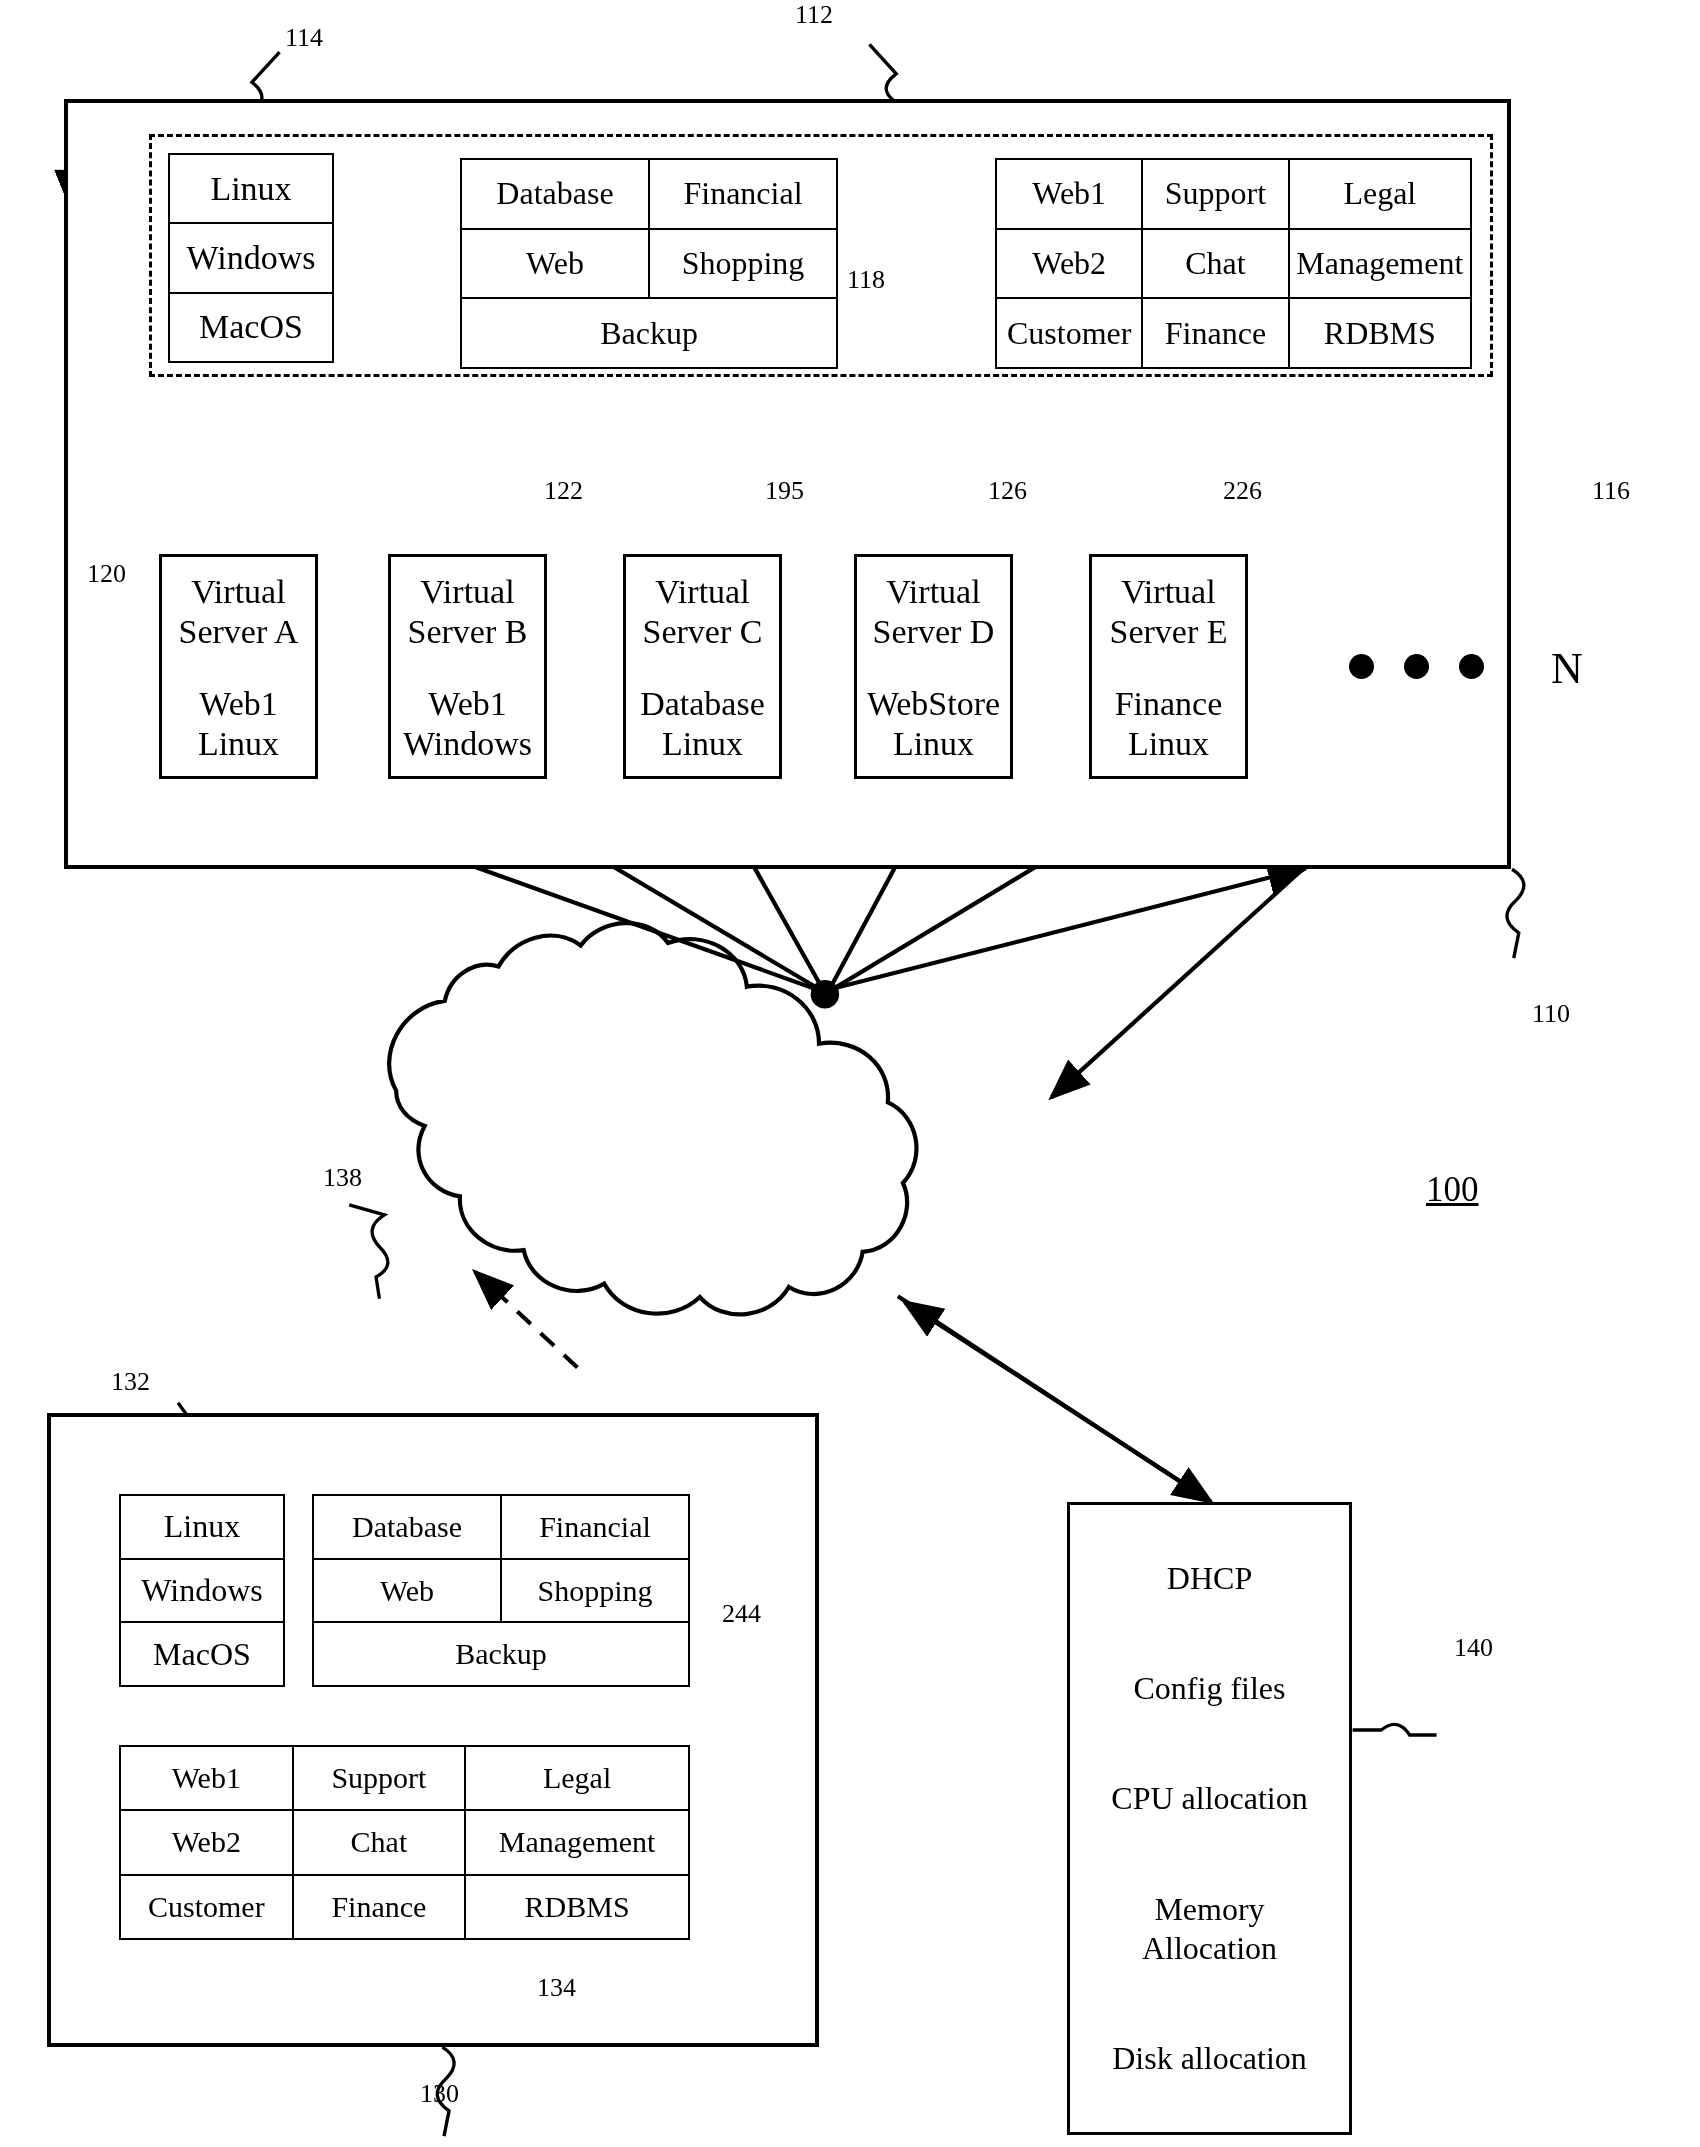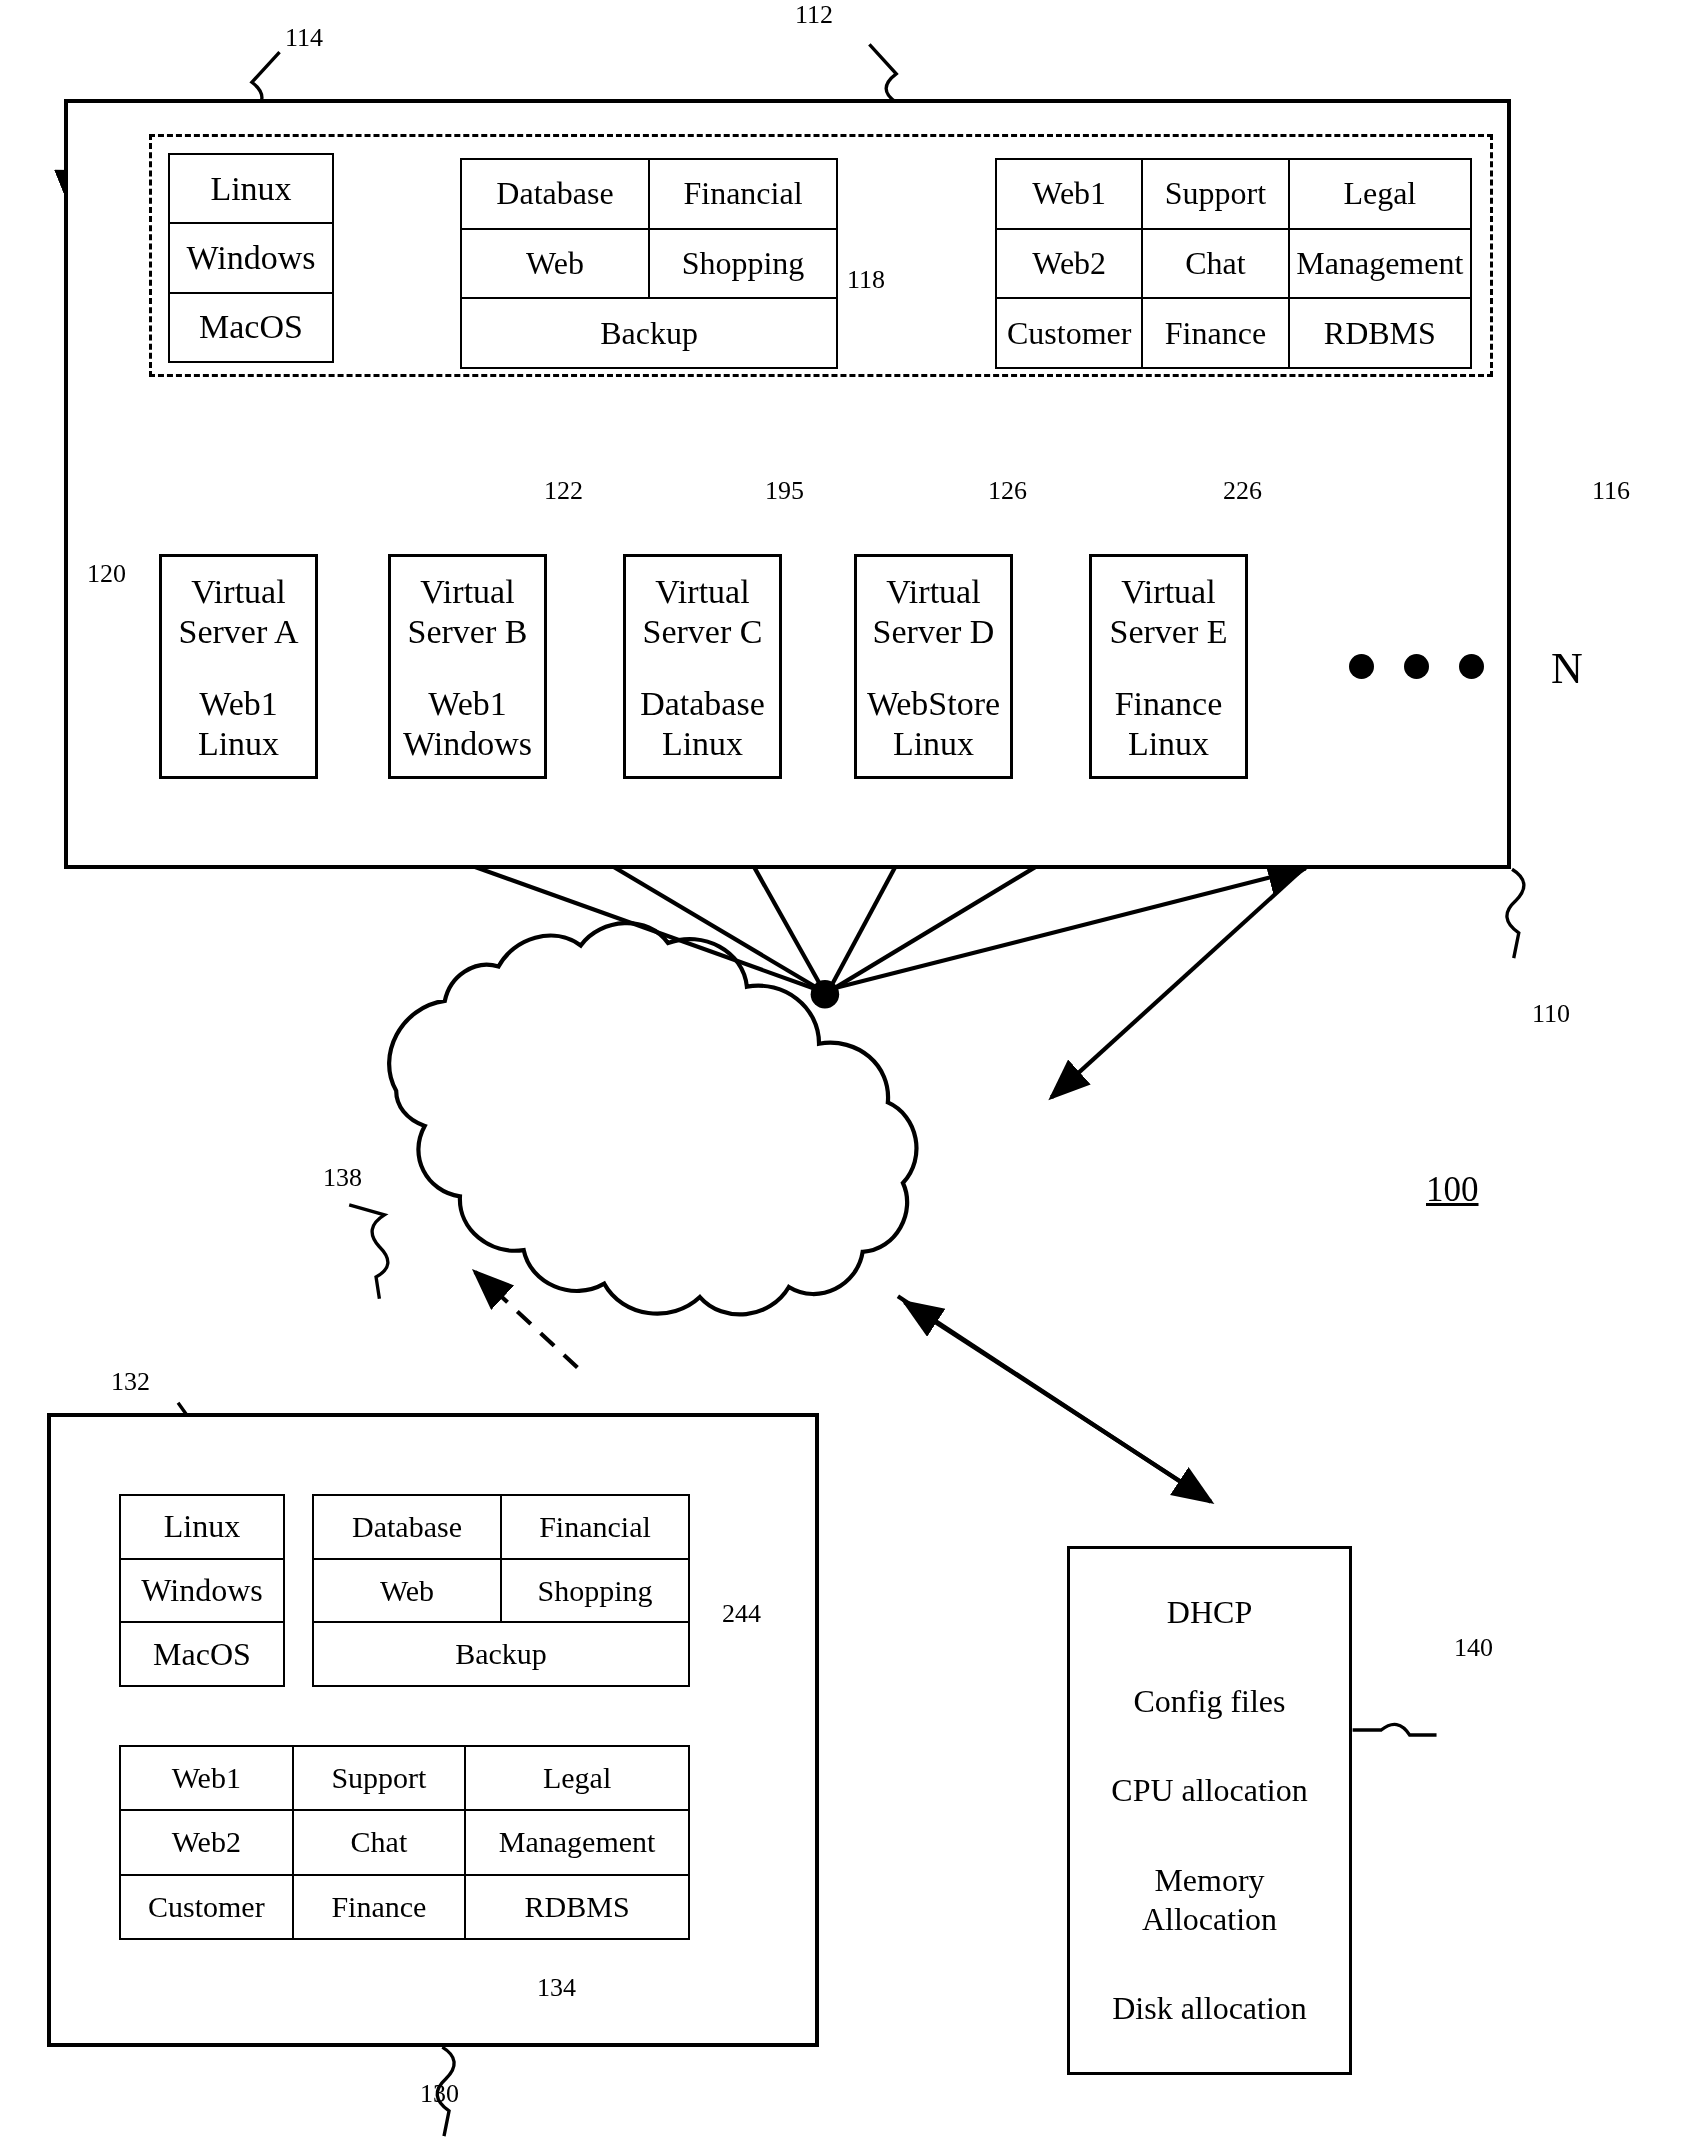--- a/index.html
+++ b/index.html
@@ -276,21 +276,21 @@
       <div class="cell" style="flex:1;border-right:2.5px solid #000;font-size:30px;">Chat</div>
       <div class="cell" style="flex:1.3;font-size:30px;">Management</div>
     </div>
     <div style="flex:1;display:flex;">
       <div class="cell" style="flex:1;border-right:2.5px solid #000;font-size:30px;">Customer</div>
       <div class="cell" style="flex:1;border-right:2.5px solid #000;font-size:30px;">Finance</div>
       <div class="cell" style="flex:1.3;font-size:30px;">RDBMS</div>
     </div>
   </div>
 
-  <div class="dhcpbox" style="left:1067px;top:1502px;width:285px;height:529px;margin-top:44px;">
+  <div class="dhcpbox" style="left:1067px;top:1502px;width:285px;height:633px;">
     <div>DHCP</div>
     <div>Config files</div>
     <div>CPU allocation</div>
     <div style="line-height:1.2;">
       <span style="display:inline-block;max-width:151px;">Memory Allocation</span>
     </div>
     <div>Disk allocation</div>
   </div>
 
   <div class="reflabel" style="left:285px;top:25px;">114</div>

